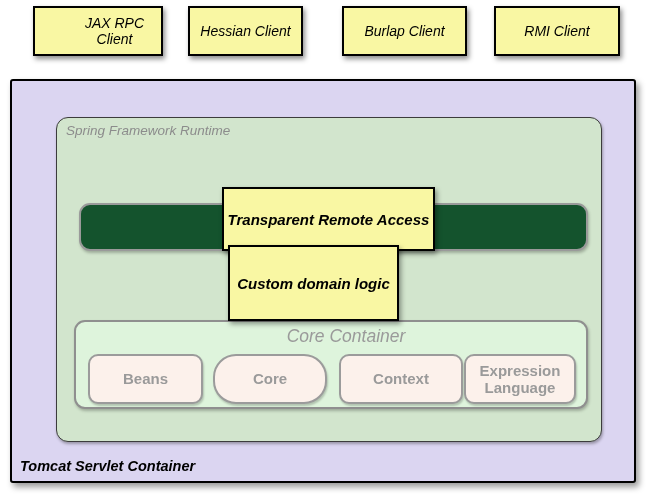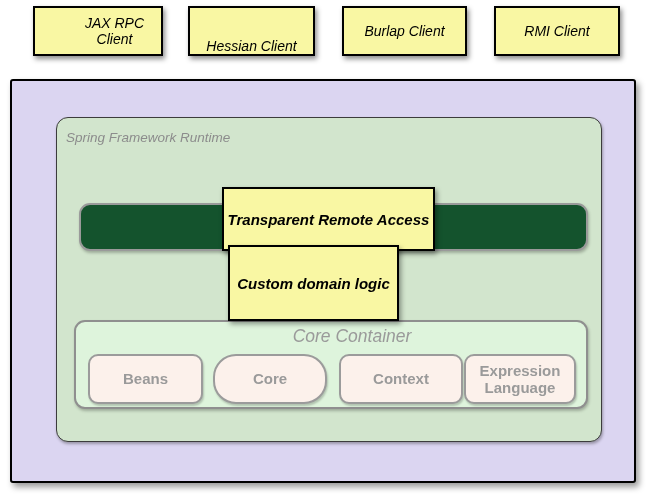--- a/index.html
+++ b/index.html
@@ -25,21 +25,21 @@
     box-shadow: 2px 3px 5px rgba(0,0,0,0.45);
     display: flex;
     align-items: center;
     justify-content: center;
     font-style: italic;
     font-size: 14px;
     color: #000;
     text-align: center;
   }
   .client-1 { left: 33px;  width: 130px; padding-left: 33px; }
-  .client-2 { left: 188px; width: 127px; align-items: flex-end; }
+  .client-2 { left: 188px; width: 115px; }
   .client-3 { left: 342px; width: 125px; }
   .client-4 { left: 494px; width: 126px; }
 
   
   .tomcat {
     position: absolute;
     left: 10px; top: 79px;
     width: 626px; height: 404px;
     background: #dbd5f1;
     border: 2px solid #000;
@@ -64,21 +64,20 @@
     border: 1px solid #3c3c3c;
     border-radius: 12px;
     box-shadow: 1px 2px 3px rgba(0,0,0,0.3);
   }
   .runtime-label {
     position: absolute;
     left: 9px; top: 5px;
     font-style: italic;
     font-size: 13.5px;
     color: #8c8c8c;
-    margin-top: 7px;
   }
 
   
   .web-bar {
     position: absolute;
     left: 22px; top: 85px;
     width: 509px; height: 48px;
     background: #14532d;
     border: 2px solid #9a9a9a;
     border-radius: 11px;
@@ -98,21 +97,21 @@
     left: 17px; top: 202px;
     width: 514px; height: 89px;
     background: #def4dc;
     border: 2px solid #8f8f8f;
     border-radius: 11px;
     box-shadow: 1px 2px 3px rgba(0,0,0,0.25);
     z-index: 2;
   }
   .core-label {
     position: absolute;
-    left: 12px; top: 4px;
+    left: 6px; top: 4px;
     width: 100%;
     text-align: center;
     font-style: italic;
     font-size: 17.5px;
     color: #9a9a9a;
     padding-left: 18px;
   }
   .module-box {
     position: absolute;
     top: 32px;
@@ -199,15 +198,16 @@
       </div>
 
       <div class="yellow-overlay tra-box">
         <span>Transparent Remote Access</span>
       </div>
       <div class="yellow-overlay cdl-box">
         <span>Custom domain logic</span>
       </div>
     </div>
 
+    <div class="tomcat-label">Tomcat Servlet Container</div>
   </div>
 
 </div>
 
 </body></html>

